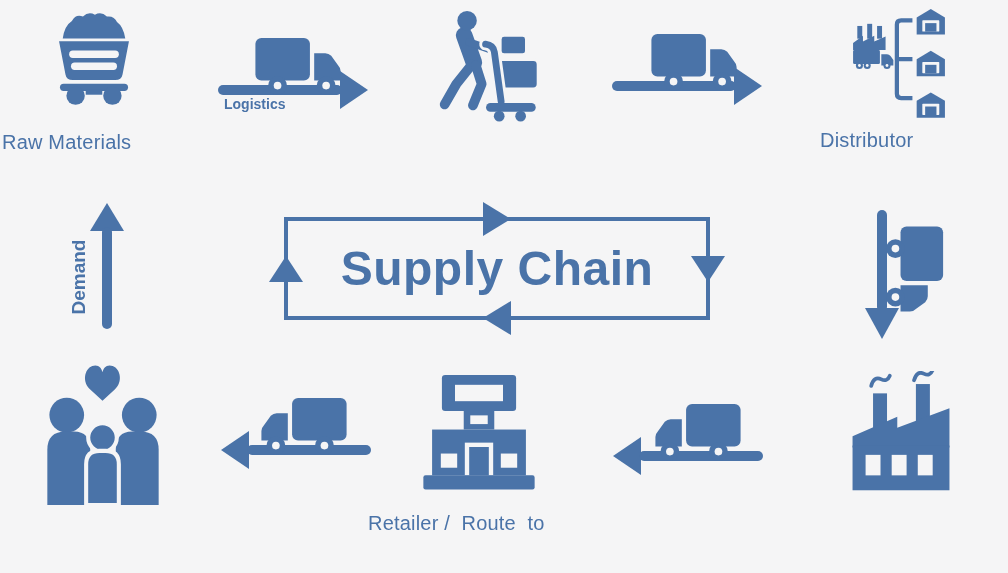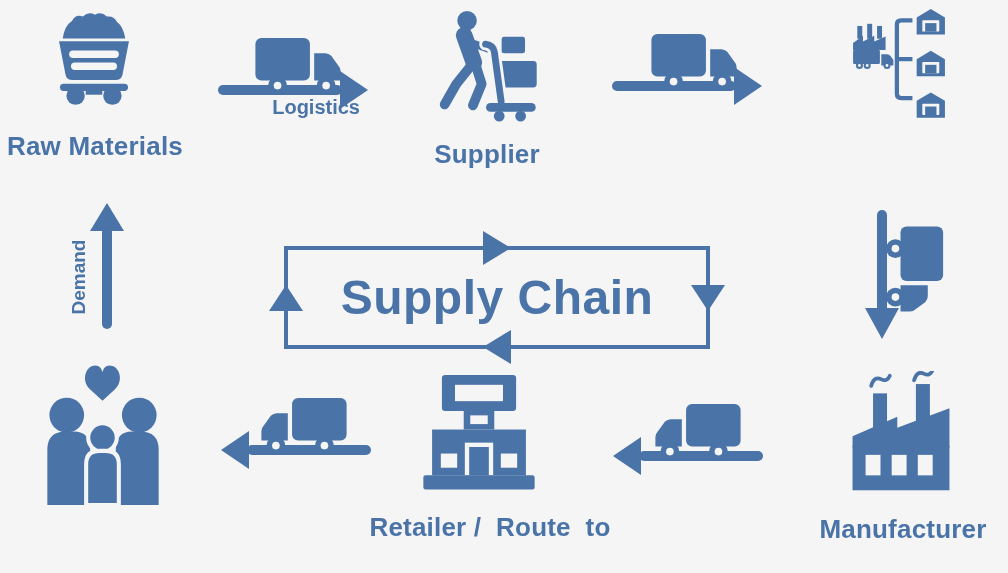--- a/index.html
+++ b/index.html
@@ -9,32 +9,31 @@
     position:relative; width:1008px; height:573px;
     background:var(--background); overflow:hidden;
   }
   .abs { position:absolute; }
   .f-a { fill:var(--accent); }
   .f-b { fill:var(--background); }
   .s-a { stroke:var(--accent); }
   .s-b { stroke:var(--background); }
   .no-f { fill:none; }
   .node-label {
-    position:absolute; color:var(--accent); font-weight:bold;
-    font-size:26px; text-align:center; letter-spacing:0.2px;
+    position:absolute; color:var(--accent); font-weight:normal;
+    font-size:20px; letter-spacing:0.2px;
   }
   .flow-label {
     position:absolute; color:var(--accent); font-weight:bold;
-    font-size:20px; text-align:right;
+    font-size:14px; text-align:left;
   }
   .pre { white-space:pre; }
   .center-box {
     position:absolute; left:284px; top:217px; width:418px; height:95px;
     border:4px solid var(--accent);
-    margin-top:29px;
   }
   .center-title {
     width:100%; height:100%; display:flex; align-items:center; justify-content:center;
     color:var(--accent); font-weight:bold; font-size:48px; letter-spacing:0.5px;
   }
   .tri { position:absolute; width:0; height:0; }
   .tri-right { border-top:17px solid transparent; border-bottom:17px solid transparent;
     border-left:28px solid var(--accent); top:-19px; left:calc(50% - 14px); }
   .tri-left { border-top:17px solid transparent; border-bottom:17px solid transparent;
     border-right:28px solid var(--accent); bottom:-19px; left:calc(50% - 14px); }
@@ -98,21 +97,20 @@
     </g>
     <circle class="f-a" cx="36" cy="12" r="10"></circle>
     <rect class="f-a s-b" x="70" y="27" width="27" height="20" rx="4" stroke-width="3"></rect>
     <rect class="f-a s-b" x="66" y="52" width="43" height="30" rx="5" stroke-width="3"></rect>
     <path class="no-f s-b" d="M55,36 Q63,37 64,44 L71,95" stroke-width="13" stroke-linecap="round"></path>
     <path class="no-f s-a" d="M55,36 Q63,37 64,44 L71,95" stroke-width="7" stroke-linecap="round"></path>
     <path class="no-f s-a" d="M60,101 H102" stroke-width="9" stroke-linecap="round"></path>
     <circle class="f-a" cx="69" cy="110" r="5.5"></circle>
     <circle class="f-a" cx="91" cy="110" r="5.5"></circle>
   </svg>
-  <div class="node-label" style="left:412px; top:139px; width:150px">Supplier</div>
 
   <svg class="abs" style="left:612px; top:66px" width="150" height="40" viewBox="0 0 150 40">
     <rect class="f-a" x="0" y="15" width="124" height="10" rx="5"></rect>
     <polygon class="f-a" points="122,1 150,20 122,39"></polygon>
   </svg>
   <svg class="abs" style="left:648px; top:32px" width="92" height="60" viewBox="0 0 108 70">
       <use href="#truck-shape"></use>
     </svg>
 
   <svg class="abs" style="left:846px; top:6px" width="106" height="112" viewBox="0 0 150 158">
@@ -138,20 +136,21 @@
       <path class="f-a" d="M0,14 L20,2 L40,14 V38 H0 Z"></path>
       <rect class="f-b" x="8" y="18" width="24" height="16" rx="1"></rect>
       <rect class="f-a" x="12" y="22" width="16" height="12"></rect>
     </g>
     <g transform="translate(100,120)">
       <path class="f-a" d="M0,14 L20,2 L40,14 V38 H0 Z"></path>
       <rect class="f-b" x="8" y="18" width="24" height="16" rx="1"></rect>
       <rect class="f-a" x="12" y="22" width="16" height="12"></rect>
     </g>
   </svg>
+  <div class="node-label" style="left:820px; top:129px; width:165px">Distributor</div>
 
   <svg class="abs" style="left:90px; top:203px" width="34" height="130" viewBox="0 0 34 130">
     <polygon class="f-a" points="17,0 0,28 34,28"></polygon>
     <rect class="f-a" x="12" y="24" width="10" height="102" rx="5"></rect>
   </svg>
   <div class="demand-label">Demand</div>
 
   <div class="center-box">
     <div class="tri tri-right"></div>
     <div class="tri tri-down"></div>
@@ -191,36 +190,35 @@
     <rect class="f-b" x="43" y="9" width="44" height="15"></rect>
     <rect class="f-a" x="51" y="33" width="28" height="17"></rect>
     <rect class="f-b" x="57" y="37" width="16" height="8"></rect>
     <rect class="f-a" x="22" y="50" width="86" height="42"></rect>
     <rect class="f-b" x="30" y="72" width="15" height="13"></rect>
     <rect class="f-b" x="85" y="72" width="15" height="13"></rect>
     <rect class="f-b" x="52" y="62" width="26" height="30"></rect>
     <rect class="f-a" x="56" y="66" width="18" height="26"></rect>
     <rect class="f-a" x="14" y="92" width="102" height="13" rx="2"></rect>
   </svg>
-  <div class="node-label pre" style="left:358px; top:512px; width:264px">Retailer /  Route  to</div>
+  <div class="node-label pre" style="left:368px; top:512px; width:264px">Retailer /  Route  to</div>
 
   <svg class="abs" style="left:613px; top:436px" width="150" height="40" viewBox="0 0 150 40">
     <polygon class="f-a" points="28,1 0,20 28,39"></polygon>
     <rect class="f-a" x="26" y="15" width="124" height="10" rx="5"></rect>
   </svg>
   <svg class="abs flipx" style="left:652px; top:402px" width="92" height="60" viewBox="0 0 108 70">
       <use href="#truck-shape"></use>
     </svg>
 
   <svg class="abs" style="left:845px; top:371px" width="112" height="123" viewBox="0 0 120 132">
     <path class="no-f s-a" d="M28,16 q3,-11 11,-7 q6,3 9,-4" stroke-width="4" stroke-linecap="round"></path>
     <path class="no-f s-a" d="M74,10 q3,-11 11,-7 q6,3 9,-4" stroke-width="4" stroke-linecap="round"></path>
     <rect class="f-a" x="30" y="24" width="15" height="42"></rect>
     <rect class="f-a" x="76" y="14" width="15" height="52"></rect>
     <path class="f-a" d="M8,82 V70 L56,49 V61 L112,40 V82 Z"></path>
     <rect class="f-a" x="8" y="80" width="104" height="48"></rect>
     <rect class="f-b" x="22" y="90" width="16" height="22"></rect>
     <rect class="f-b" x="50" y="90" width="16" height="22"></rect>
     <rect class="f-b" x="78" y="90" width="16" height="22"></rect>
   </svg>
-  <div class="node-label" style="left:813px; top:514px; width:180px">Manufacturer</div>
 
 </div>
 
 </body></html>

